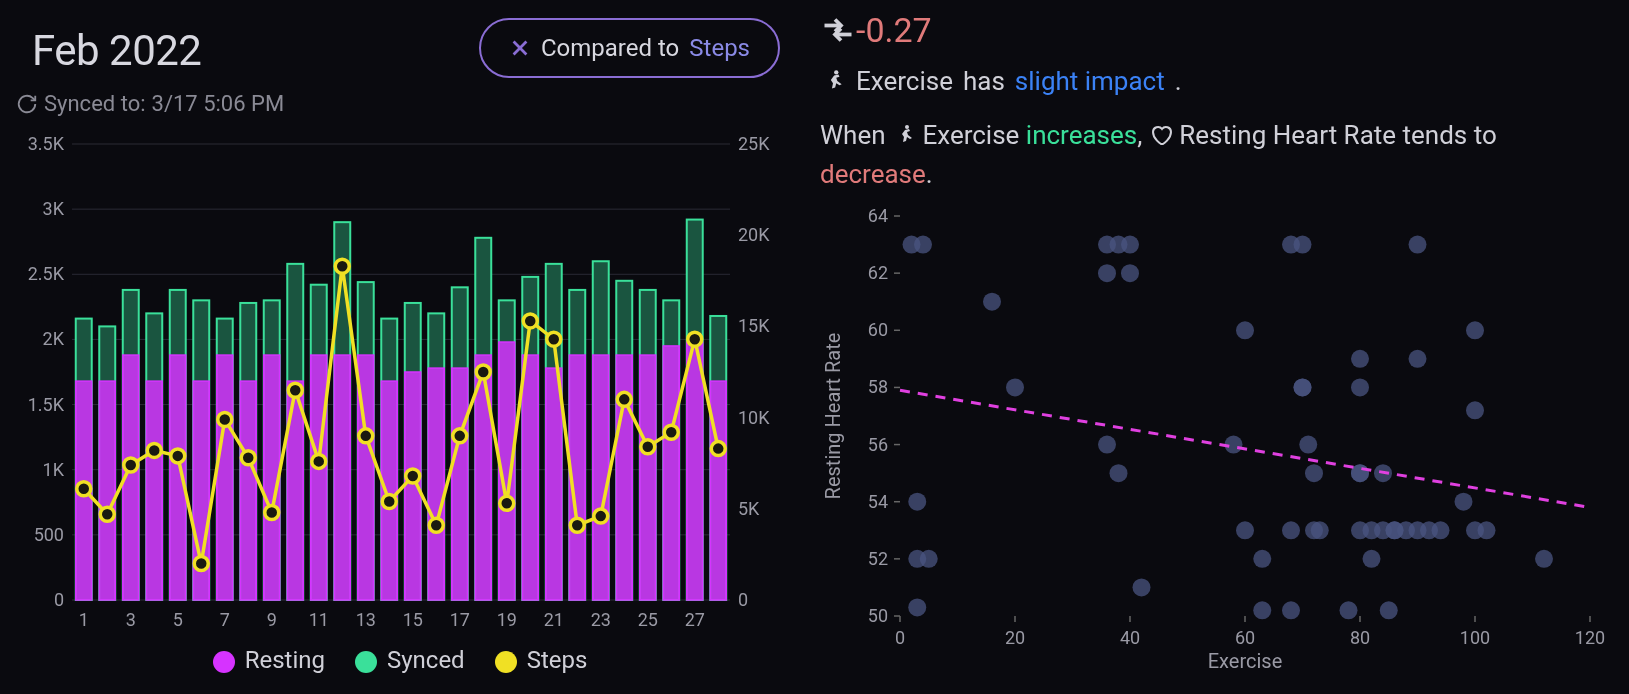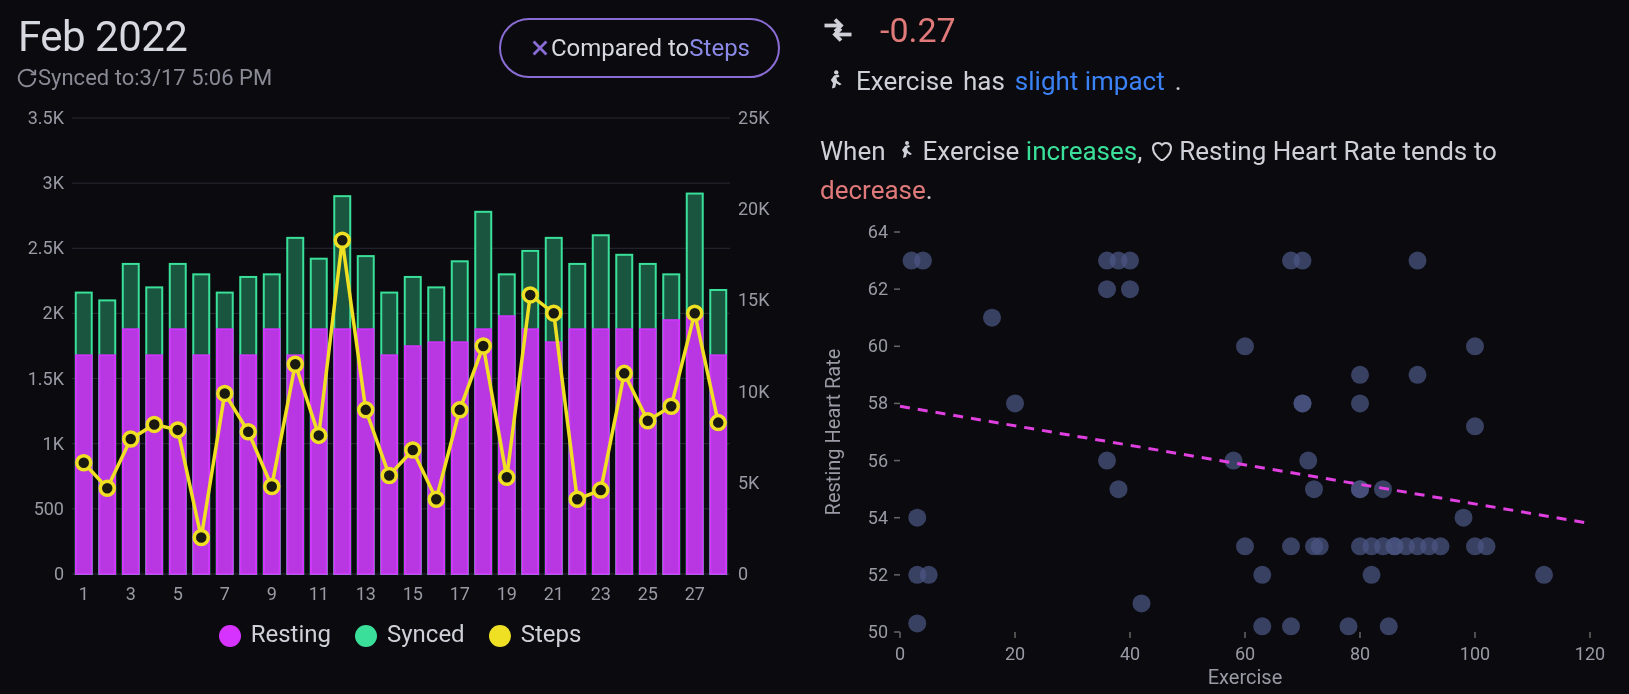--- a/index.html
+++ b/index.html
@@ -24,92 +24,93 @@
   }
   .right {
     flex: 1;
     padding: 10px 20px 10px 20px;
     position: relative;
   }
   .title {
     font-size: 42px;
     font-weight: 400;
     color: #d8d8e0;
-    margin: 2px;
+    margin: 16px;
     letter-spacing: -0.5px;
   }
   .sync-row {
     display: flex;
     align-items: center;
-    gap: 0;
+    gap: 6px;
     color: #8a8a95;
     font-size: 22px;
     margin-top: 4px;
   }
   .sync-row svg { width: 22px; height: 22px; }
   .compare-pill {
     position: absolute;
     top: 18px;
     right: 20px;
     border: 2px solid #8a6dd4;
     border-radius: 34px;
     padding: 14px 28px;
     display: flex;
     align-items: center;
+    gap: 10px;
     color: #d8d8e0;
     font-size: 24px;
     cursor: pointer;
   }
   .compare-pill .x {
     color: #8a6dd4;
     width: 22px; height: 22px;
   }
   .compare-pill .steps-word { color: #8a8ae6; }
   .chart-wrap {
     position: relative;
     margin-top: 18px;
   }
   .legend {
     display: flex;
-    gap: 24px;
+    gap: 30px;
     justify-content: center;
     margin-top: 8px;
     font-size: 24px;
     color: #d0d0d8;
   }
   .legend .dot {
     display: inline-block;
     width: 22px; height: 22px;
     border-radius: 50%;
     margin-right: 10px;
     vertical-align: middle;
   }
   .corr-row {
     display: flex;
     align-items: center;
-    gap: 24px;
+    gap: 0;
     font-size: 34px;
   }
   .corr-row svg { width: 36px; height: 36px; }
   .corr-val { color: #e07a7a; }
   .corr-label { color: #d0d0d8; }
   .impact-row {
     display: flex;
     align-items: center;
     gap: 10px;
     font-size: 26px;
     color: #d0d0d8;
     margin-top: 16px;
   }
   .impact-row svg { width: 26px; height: 26px; }
   .impact-row .impact { color: #3b82f6; }
   .sentence {
     font-size: 26px;
     color: #d0d0d8;
-    margin-top: 36px;
+    margin-top: 20px;
     line-height: 1.5;
   }
   .sentence svg { width: 24px; height: 24px; vertical-align: -3px; }
   .sentence .inc { color: #3ae09a; }
   .sentence .dec { color: #e07a7a; }
   svg text {
     font-family: -apple-system, BlinkMacSystemFont, "Segoe UI", Roboto, sans-serif;
     fill: #9a9aa5;
   }
 </style>

